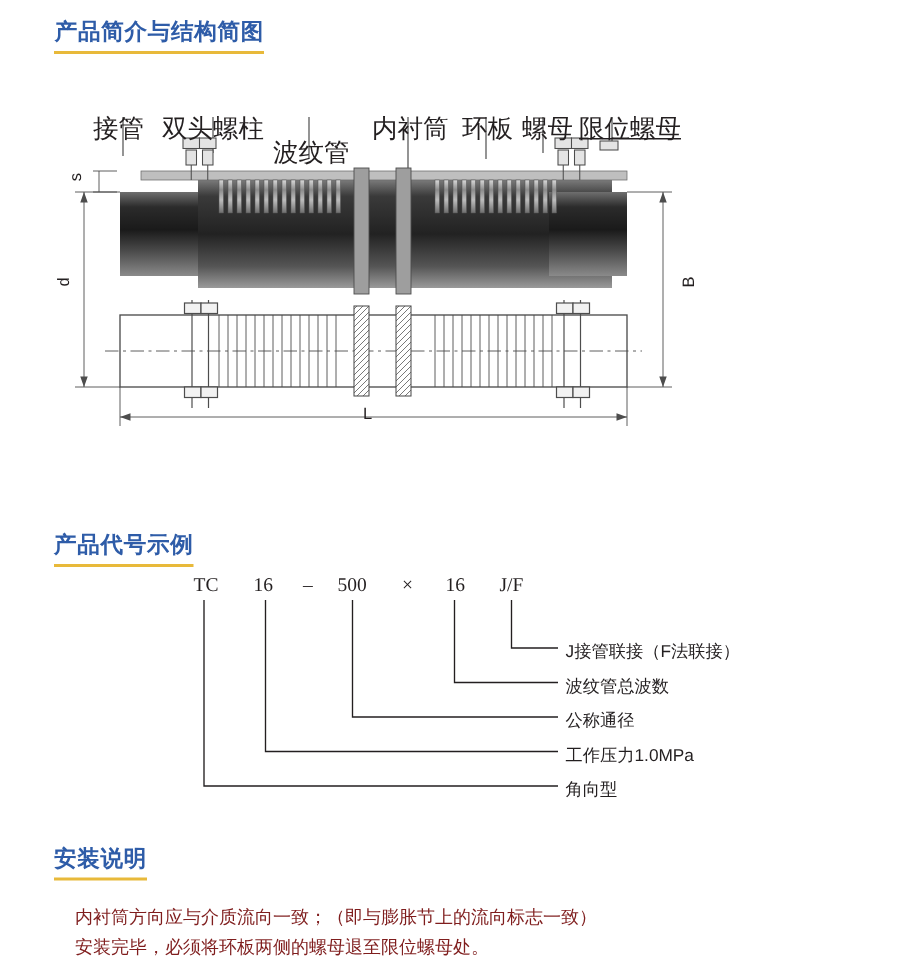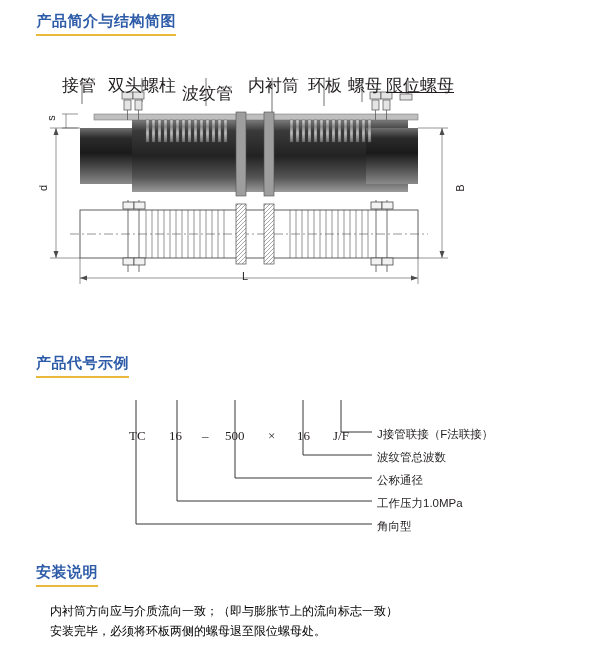--- a/index.html
+++ b/index.html
@@ -76,58 +76,57 @@
     left: 36px;
     top: 382px;
     width: 530px;
     height: 160px;
   }
   .code-token {
     position: absolute;
     font-size: 13px;
     font-family: "Liberation Serif", serif;
     white-space: nowrap;
-    margin-top: 46px;
   }
   .code-desc {
     position: absolute;
     font-size: 11.5px;
     white-space: nowrap;
     color: #231f20;
   }
 
   
   #notes {
     position: absolute;
     left: 50px;
     top: 601px;
     width: 520px;
     font-size: 12px;
     line-height: 20px;
-    color: #000000;
+    color: #7f1d1d;
   }
   #notes div { white-space: nowrap; }
 </style>
 </head>
 <body>
 
 <div class="page">
 
   <div class="section-title" id="title-1">
     <span>产品简介与结构简图</span>
     <span class="underline" style="width: 140px;"></span>
   </div>
 
   <div id="figure1">
 
     
     <div class="callout-row">
       <span class="callout" style="left:26px; top:0;">接管</span>
       <span class="callout" style="left:72px; top:0;">双头螺柱</span>
-      <span class="callout" style="left:146px; top:8px;">波纹管</span>
+      <span class="callout" style="left:146px; top:16px;">波纹管</span>
       <span class="callout" style="left:212px; top:0;">内衬筒</span>
       <span class="callout" style="left:272px; top:0;">环板</span>
       <span class="callout" style="left:312px; top:0;">螺母</span>
       <span class="callout" style="left:350px; top:0;text-decoration:underline;">限位螺母</span>
     </div>
 
     
     <span class="dimlabel rot" style="left:12px; top:50px;">s</span>
     <span class="dimlabel rot" style="left:4px;  top:120px;">d</span>
     <span class="dimlabel rot" style="left:420px; top:120px;">B</span>

